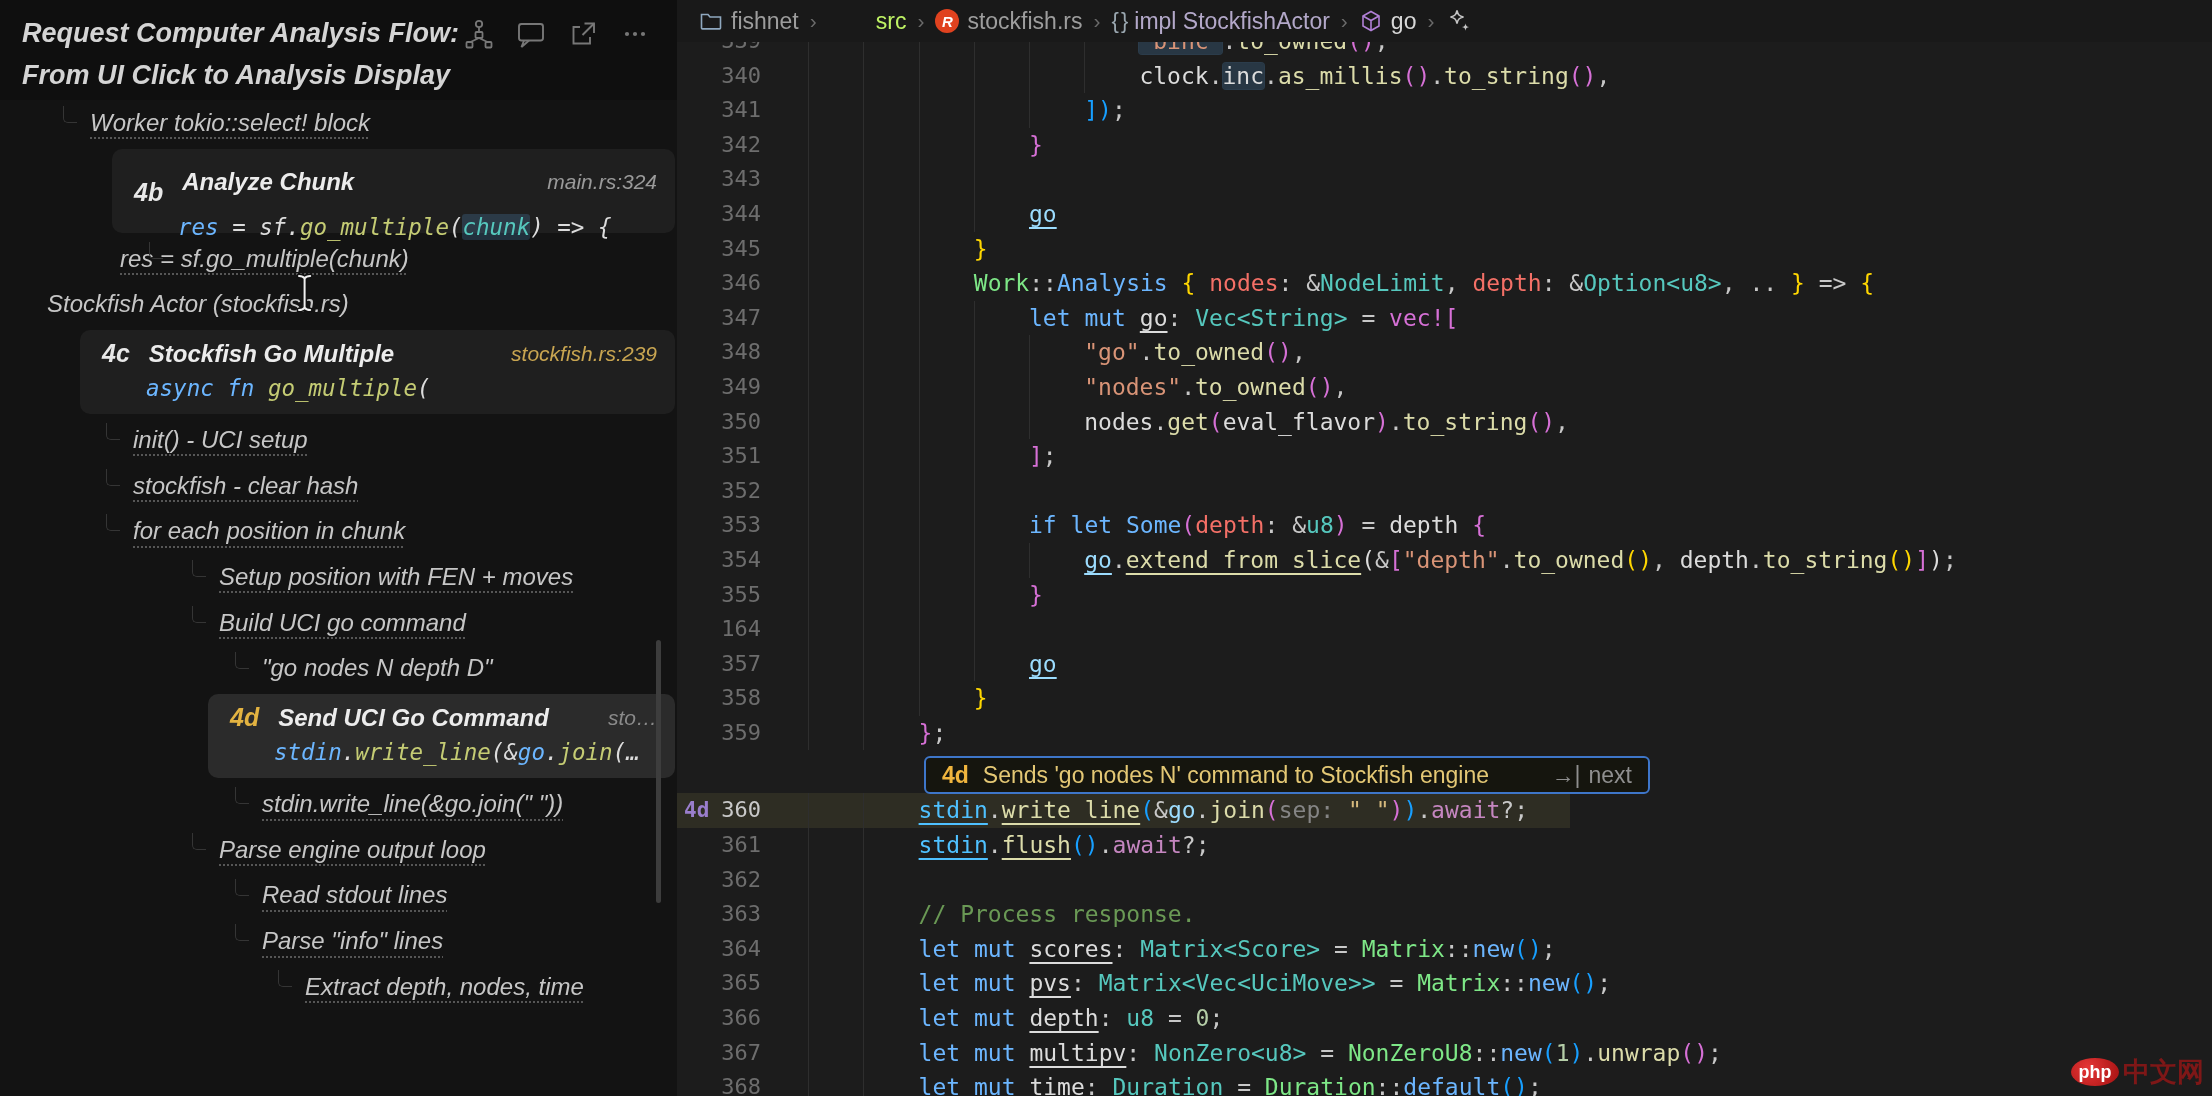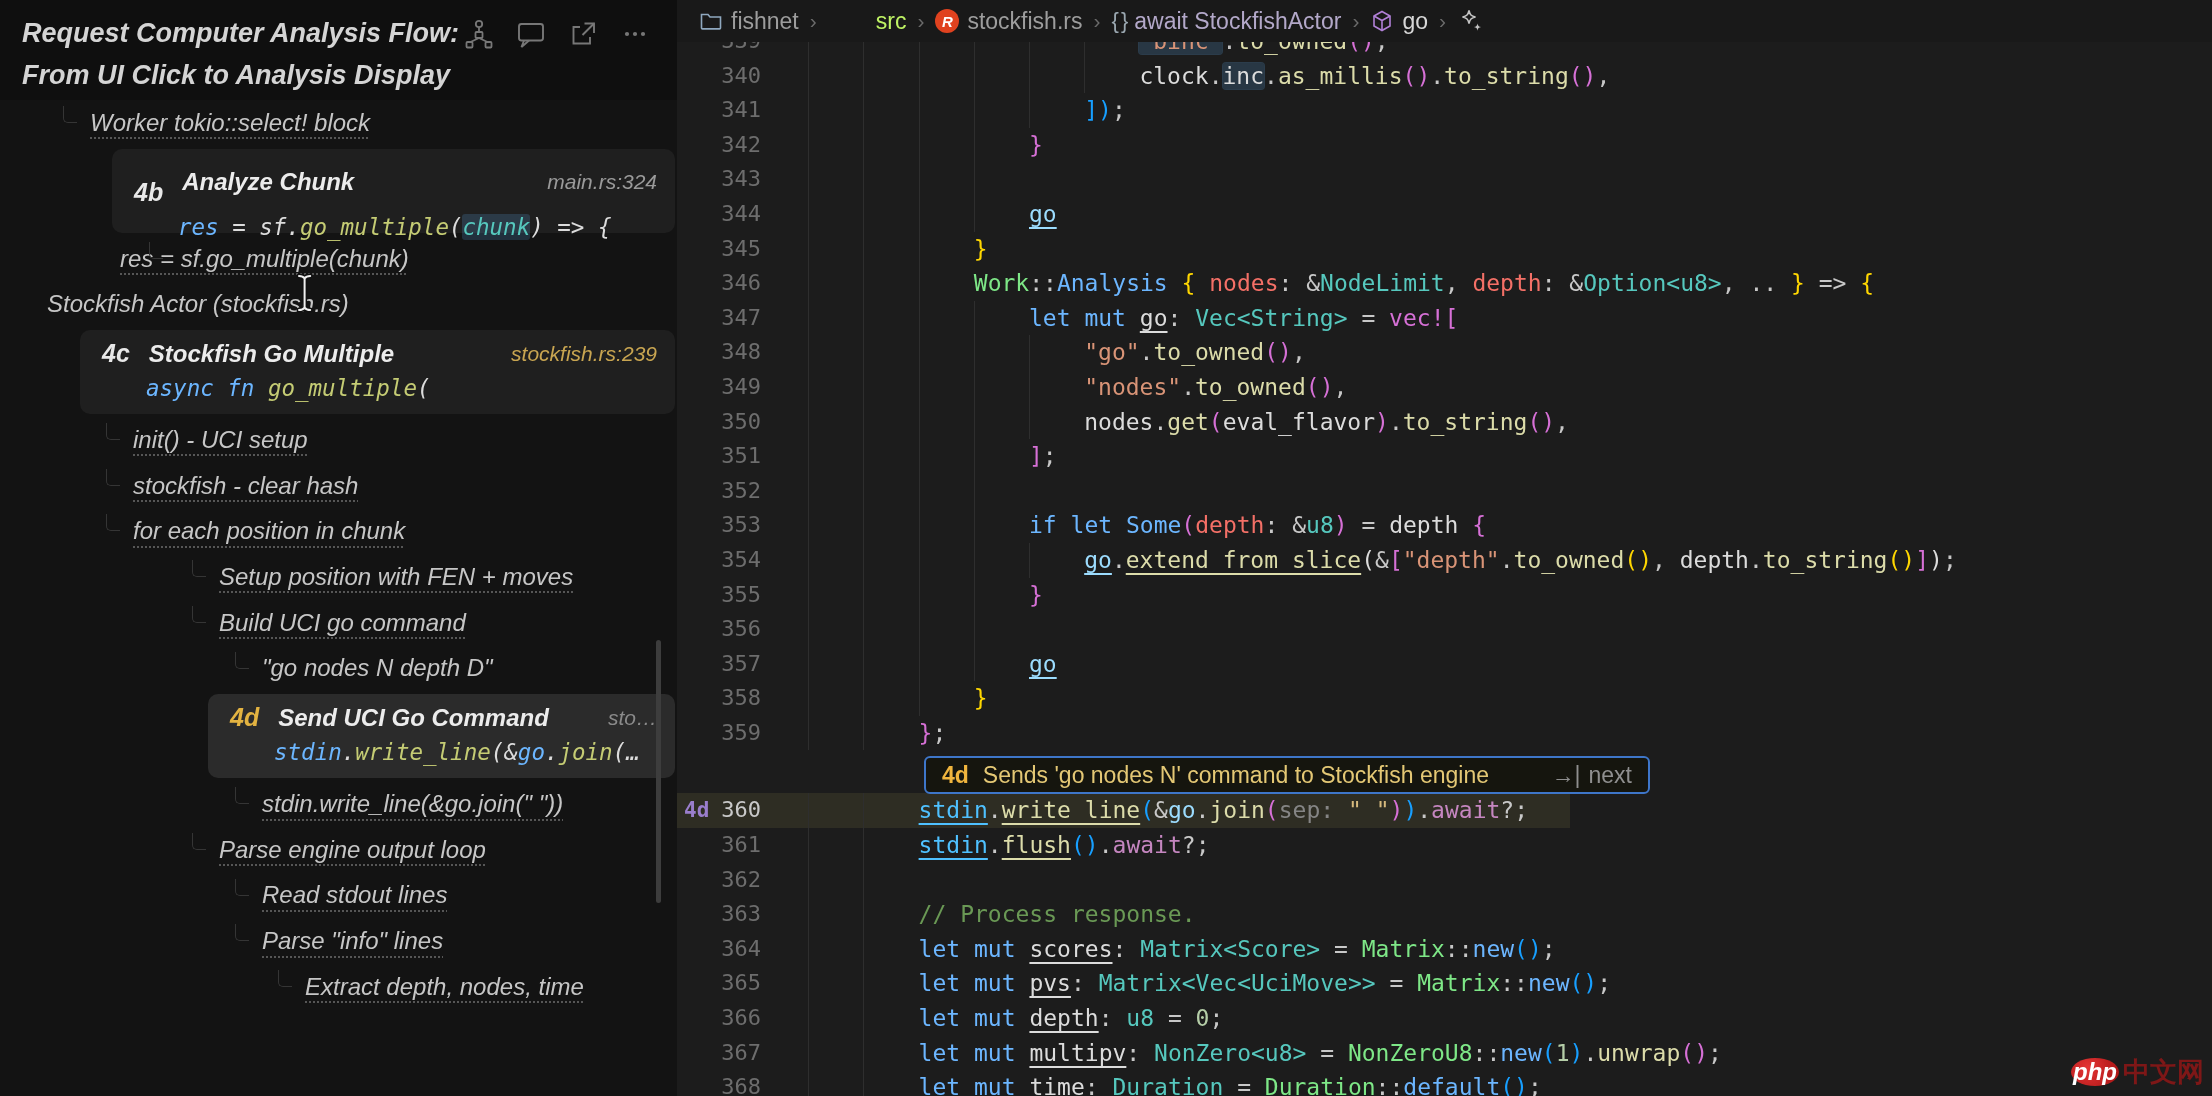--- a/index.html
+++ b/index.html
@@ -56,21 +56,21 @@
   .tk.hl{background:rgba(86,156,214,.22);border-radius:3px;box-shadow:0 0 0 1px rgba(86,156,214,.25);}
   .tyh{color:#56C8BE;background:rgba(86,156,214,.22);border-radius:3px;}
 
   .annotation{position:absolute;left:247px;top:714px;width:726px;height:38px;border:2px solid #3E76C9;border-radius:6px;background:#15150e;display:flex;align-items:center;padding:0 16px;box-sizing:border-box;gap:14px;white-space:nowrap;}
   .ann-badge{color:#F0B53E;font-weight:bold;font-size:23px;}
   .ann-text{color:#E4C875;font-size:23px;}
   .ann-next{margin-left:auto;color:#8f8f8f;font-size:23px;display:flex;gap:8px;align-items:center;}
 
   
   .watermark{position:absolute;right:8px;bottom:6px;display:flex;align-items:center;gap:4px;z-index:9;}
-  .php-logo{width:48px;height:28px;border-radius:50%;background:radial-gradient(circle at 35% 35%, #e53535, #a31111);color:#fff;font-style:italic;font-weight:bold;font-size:24px;display:flex;align-items:center;justify-content:center;}
+  .php-logo{width:48px;height:28px;border-radius:50%;background:radial-gradient(circle at 35% 35%, #e53535, #a31111);color:#fff;font-weight:bold;font-size:18px;display:flex;align-items:center;justify-content:center;}
   .wm-text{color:#7e1717;font-weight:bold;font-size:27px;}
 
   
   .cursor{position:absolute;left:293px;top:272px;z-index:20;pointer-events:none;}
 </style>
 </head>
 <body>
 
 <div class="sidebar">
   <div class="panel-header">
@@ -213,21 +213,21 @@
         <span style="display: inline-flex;">
           <span class="rust-badge">R</span>
         </span>
         <span style="color: rgb(157, 157, 157);">stockfish.rs</span>
       </span>
       <span class="crumb-sep">›</span>
       <span class="crumb">
         <span style="display: inline-flex;">
           <span class="braces">{ }</span>
         </span>
-        <span style="color: rgb(179, 168, 201);">await StockfishActor</span>
+        <span style="color: rgb(179, 168, 201);">impl StockfishActor</span>
       </span>
       <span class="crumb-sep">›</span>
       <span class="crumb">
         <span style="display: inline-flex;">
           <svg width="24" height="24" viewBox="0 0 24 24" fill="none" stroke="#b180d7" stroke-width="1.6">
             <path d="M12 2.5 20 7v10l-8 4.5L4 17V7z"></path>
             <path d="M4 7l8 4.5L20 7M12 11.5v10"></path>
           </svg>
         </span>
         <span style="color: rgb(216, 216, 216);">go</span>
@@ -254,21 +254,21 @@
         <div class="code-row"><div class="guide" style="left: 131.2px;"></div><div class="guide" style="left: 186.4px;"></div><div class="guide" style="left: 241.6px;"></div><span class="lnum">346</span><span class="ltext" style="left: 296.8px;"><span class="tk ctor">Work</span><span class="tk pun">::</span><span class="tk kw">Analysis</span><span class="tk pun"> </span><span class="tk b1">{</span><span class="tk pun"> </span><span class="tk fld">nodes</span><span class="tk pun">: </span><span class="tk pun">&amp;</span><span class="tk ty">NodeLimit</span><span class="tk pun">, </span><span class="tk fld">depth</span><span class="tk pun">: </span><span class="tk pun">&amp;</span><span class="tk ty">Option&lt;u8&gt;</span><span class="tk pun">, .. </span><span class="tk b1">}</span><span class="tk pun"> =&gt; </span><span class="tk b1">{</span></span></div>
         <div class="code-row"><div class="guide" style="left: 131.2px;"></div><div class="guide" style="left: 186.4px;"></div><div class="guide" style="left: 241.6px;"></div><div class="guide" style="left: 296.8px;"></div><span class="lnum">347</span><span class="ltext" style="left: 352px;"><span class="tk kw">let</span><span class="tk pun"> </span><span class="tk kw">mut</span><span class="tk pun"> </span><span class="tk wh u">go</span><span class="tk pun">: </span><span class="tk ty">Vec&lt;String&gt;</span><span class="tk pun"> = </span><span class="tk mac">vec!</span><span class="tk b2">[</span></span></div>
         <div class="code-row"><div class="guide" style="left: 131.2px;"></div><div class="guide" style="left: 186.4px;"></div><div class="guide" style="left: 241.6px;"></div><div class="guide" style="left: 296.8px;"></div><div class="guide" style="left: 352px;"></div><span class="lnum">348</span><span class="ltext" style="left: 407.2px;"><span class="tk str">"go"</span><span class="tk pun">.</span><span class="tk fn">to_owned</span><span class="tk b2">(</span><span class="tk b2">)</span><span class="tk pun">,</span></span></div>
         <div class="code-row"><div class="guide" style="left: 131.2px;"></div><div class="guide" style="left: 186.4px;"></div><div class="guide" style="left: 241.6px;"></div><div class="guide" style="left: 296.8px;"></div><div class="guide" style="left: 352px;"></div><span class="lnum">349</span><span class="ltext" style="left: 407.2px;"><span class="tk str">"nodes"</span><span class="tk pun">.</span><span class="tk fn">to_owned</span><span class="tk b2">(</span><span class="tk b2">)</span><span class="tk pun">,</span></span></div>
         <div class="code-row"><div class="guide" style="left: 131.2px;"></div><div class="guide" style="left: 186.4px;"></div><div class="guide" style="left: 241.6px;"></div><div class="guide" style="left: 296.8px;"></div><div class="guide" style="left: 352px;"></div><span class="lnum">350</span><span class="ltext" style="left: 407.2px;"><span class="tk wh">nodes</span><span class="tk pun">.</span><span class="tk fn">get</span><span class="tk b2">(</span><span class="tk wh">eval_flavor</span><span class="tk b2">)</span><span class="tk pun">.</span><span class="tk fn">to_string</span><span class="tk b2">(</span><span class="tk b2">)</span><span class="tk pun">,</span></span></div>
         <div class="code-row"><div class="guide" style="left: 131.2px;"></div><div class="guide" style="left: 186.4px;"></div><div class="guide" style="left: 241.6px;"></div><div class="guide" style="left: 296.8px;"></div><span class="lnum">351</span><span class="ltext" style="left: 352px;"><span class="tk b2">]</span><span class="tk pun">;</span></span></div>
         <div class="code-row"><div class="guide" style="left: 131.2px;"></div><div class="guide" style="left: 186.4px;"></div><div class="guide" style="left: 241.6px;"></div><div class="guide" style="left: 296.8px;"></div><span class="lnum">352</span><span class="ltext" style="left: 352px;"></span></div>
         <div class="code-row"><div class="guide" style="left: 131.2px;"></div><div class="guide" style="left: 186.4px;"></div><div class="guide" style="left: 241.6px;"></div><div class="guide" style="left: 296.8px;"></div><span class="lnum">353</span><span class="ltext" style="left: 352px;"><span class="tk kw">if</span><span class="tk pun"> </span><span class="tk kw">let</span><span class="tk pun"> </span><span class="tk kw">Some</span><span class="tk b2">(</span><span class="tk fld">depth</span><span class="tk pun">: </span><span class="tk pun">&amp;</span><span class="tk ty">u8</span><span class="tk b2">)</span><span class="tk pun"> = </span><span class="tk wh">depth</span><span class="tk pun"> </span><span class="tk b2">{</span></span></div>
         <div class="code-row"><div class="guide" style="left: 131.2px;"></div><div class="guide" style="left: 186.4px;"></div><div class="guide" style="left: 241.6px;"></div><div class="guide" style="left: 296.8px;"></div><div class="guide" style="left: 352px;"></div><span class="lnum">354</span><span class="ltext" style="left: 407.2px;"><span class="tk var u">go</span><span class="tk pun">.</span><span class="tk fn u">extend_from_slice</span><span class="tk wh">(</span><span class="tk pun">&amp;</span><span class="tk b2">[</span><span class="tk str">"depth"</span><span class="tk pun">.</span><span class="tk fn">to_owned</span><span class="tk b1">(</span><span class="tk b1">)</span><span class="tk pun">, </span><span class="tk wh">depth</span><span class="tk pun">.</span><span class="tk fn">to_string</span><span class="tk b1">(</span><span class="tk b1">)</span><span class="tk b2">]</span><span class="tk wh">)</span><span class="tk pun">;</span></span></div>
         <div class="code-row"><div class="guide" style="left: 131.2px;"></div><div class="guide" style="left: 186.4px;"></div><div class="guide" style="left: 241.6px;"></div><div class="guide" style="left: 296.8px;"></div><span class="lnum">355</span><span class="ltext" style="left: 352px;"><span class="tk b2">}</span></span></div>
-        <div class="code-row"><div class="guide" style="left: 131.2px;"></div><div class="guide" style="left: 186.4px;"></div><div class="guide" style="left: 241.6px;"></div><div class="guide" style="left: 296.8px;"></div><span class="lnum">356</span><span class="ltext" style="left: 352px;"></span></div>
+        <div class="code-row"><div class="guide" style="left: 131.2px;"></div><div class="guide" style="left: 186.4px;"></div><div class="guide" style="left: 241.6px;"></div><div class="guide" style="left: 296.8px;"></div><span class="lnum">164</span><span class="ltext" style="left: 352px;"></span></div>
         <div class="code-row"><div class="guide" style="left: 131.2px;"></div><div class="guide" style="left: 186.4px;"></div><div class="guide" style="left: 241.6px;"></div><div class="guide" style="left: 296.8px;"></div><span class="lnum">357</span><span class="ltext" style="left: 352px;"><span class="tk var u">go</span></span></div>
         <div class="code-row"><div class="guide" style="left: 131.2px;"></div><div class="guide" style="left: 186.4px;"></div><div class="guide" style="left: 241.6px;"></div><span class="lnum">358</span><span class="ltext" style="left: 296.8px;"><span class="tk b1">}</span></span></div>
         <div class="code-row"><div class="guide" style="left: 131.2px;"></div><div class="guide" style="left: 186.4px;"></div><span class="lnum">359</span><span class="ltext" style="left: 241.6px;"><span class="tk b2">}</span><span class="tk pun">;</span></span></div>
         <div class="code-gap"></div>
         <div class="code-row"><div class="line-band"></div><div class="guide" style="left: 131.2px;"></div><div class="guide" style="left: 186.4px;"></div><span class="gutter-badge">4d</span><span class="lnum on">360</span><span class="ltext" style="left: 241.6px;"><span class="tk cy u">stdin</span><span class="tk pun">.</span><span class="tk fn u">write_line</span><span class="tk b3">(</span><span class="tk pun">&amp;</span><span class="tk var">go</span><span class="tk pun">.</span><span class="tk fn">join</span><span class="tk b2">(</span><span class="tk inlay">sep: </span><span class="tk str2">" "</span><span class="tk b2">)</span><span class="tk b3">)</span><span class="tk pun">.</span><span class="tk aw">await</span><span class="tk pun">?;</span></span></div>
         <div class="code-row"><div class="guide" style="left: 131.2px;"></div><div class="guide" style="left: 186.4px;"></div><span class="lnum">361</span><span class="ltext" style="left: 241.6px;"><span class="tk cy u">stdin</span><span class="tk pun">.</span><span class="tk fn u">flush</span><span class="tk b3">(</span><span class="tk b3">)</span><span class="tk pun">.</span><span class="tk aw">await</span><span class="tk pun">?;</span></span></div>
         <div class="code-row"><div class="guide" style="left: 131.2px;"></div><div class="guide" style="left: 186.4px;"></div><span class="lnum">362</span><span class="ltext" style="left: 241.6px;"></span></div>
         <div class="code-row"><div class="guide" style="left: 131.2px;"></div><div class="guide" style="left: 186.4px;"></div><span class="lnum">363</span><span class="ltext" style="left: 241.6px;"><span class="tk cmt">// Process response.</span></span></div>
         <div class="code-row"><div class="guide" style="left: 131.2px;"></div><div class="guide" style="left: 186.4px;"></div><span class="lnum">364</span><span class="ltext" style="left: 241.6px;"><span class="tk kw">let</span><span class="tk pun"> </span><span class="tk kw">mut</span><span class="tk pun"> </span><span class="tk wh u">scores</span><span class="tk pun">: </span><span class="tk ty">Matrix&lt;Score&gt;</span><span class="tk pun"> = </span><span class="tk ctor">Matrix</span><span class="tk pun">::</span><span class="tk kw">new</span><span class="tk b3">(</span><span class="tk b3">)</span><span class="tk pun">;</span></span></div>
         <div class="code-row"><div class="guide" style="left: 131.2px;"></div><div class="guide" style="left: 186.4px;"></div><span class="lnum">365</span><span class="ltext" style="left: 241.6px;"><span class="tk kw">let</span><span class="tk pun"> </span><span class="tk kw">mut</span><span class="tk pun"> </span><span class="tk wh u">pvs</span><span class="tk pun">: </span><span class="tk ty">Matrix&lt;Vec&lt;UciMove&gt;&gt;</span><span class="tk pun"> = </span><span class="tk ctor">Matrix</span><span class="tk pun">::</span><span class="tk kw">new</span><span class="tk b3">(</span><span class="tk b3">)</span><span class="tk pun">;</span></span></div>

